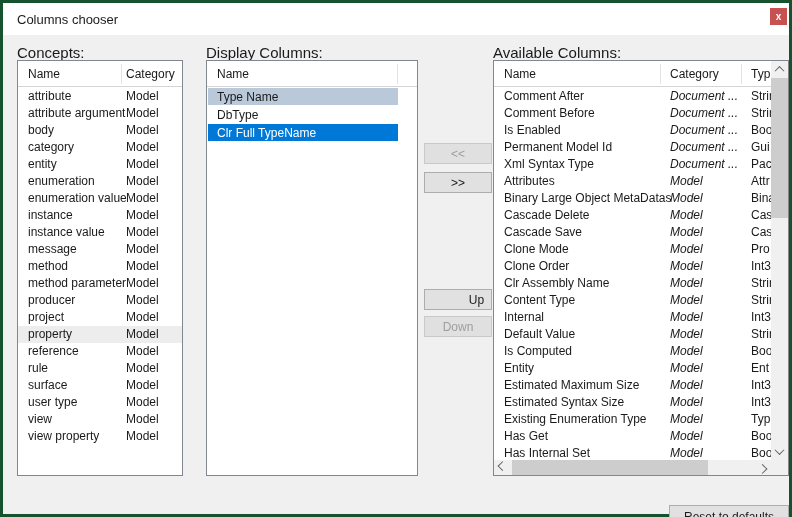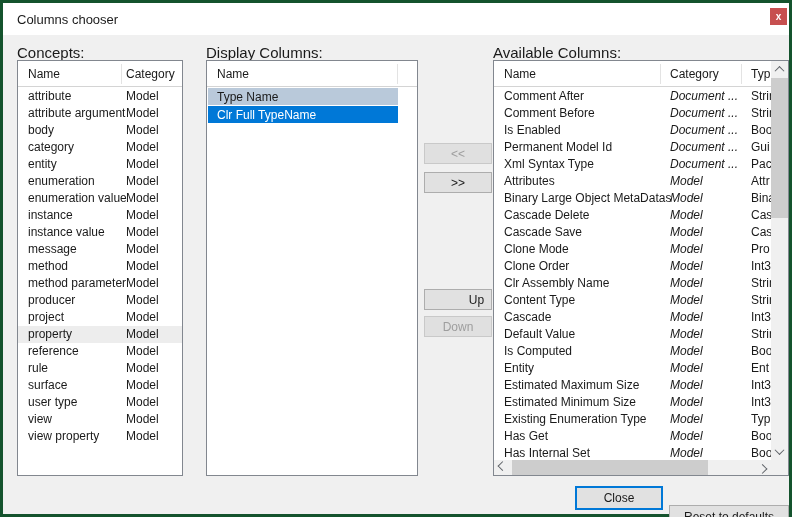--- a/index.html
+++ b/index.html
@@ -191,20 +191,23 @@
   <div class="listbox lb-display">
     <div class="lb-header">
       <span class="hdr-cell" style="left:10px">Name</span>
       <span class="hdr-sep" style="left:190px"></span>
     </div>
     <div class="rows">
         <div class="d-row d-inactive">
           <span class="sel-bg"></span>
           <span class="cell-name">Type Name</span>
         </div>
+        <div class="d-row">
+          <span class="cell-name">DbType</span>
+        </div>
         <div class="d-row d-active">
           <span class="sel-bg"></span>
           <span class="cell-name">Clr Full TypeName</span>
         </div>
       </div>
   </div>
 
   <button class="mid-btn btn-left disabled" disabled="">&lt;&lt;</button>
   <button class="mid-btn btn-right">&gt;&gt;</button>
   <button class="mid-btn btn-up">Up</button>
@@ -278,21 +281,21 @@
           <span class="cell-name">Clr Assembly Name</span>
           <span class="cell-cat">Model</span>
           <span class="cell-type">Strin</span>
         </div>
         <div class="c-row">
           <span class="cell-name">Content Type</span>
           <span class="cell-cat">Model</span>
           <span class="cell-type">Strin</span>
         </div>
         <div class="c-row">
-          <span class="cell-name">Cascade</span>
+          <span class="cell-name">Internal</span>
           <span class="cell-cat">Model</span>
           <span class="cell-type">Int3</span>
         </div>
         <div class="c-row">
           <span class="cell-name">Default Value</span>
           <span class="cell-cat">Model</span>
           <span class="cell-type">Strin</span>
         </div>
         <div class="c-row">
           <span class="cell-name">Is Computed</span>
@@ -303,21 +306,21 @@
           <span class="cell-name">Entity</span>
           <span class="cell-cat">Model</span>
           <span class="cell-type">Ent</span>
         </div>
         <div class="c-row">
           <span class="cell-name">Estimated Maximum Size</span>
           <span class="cell-cat">Model</span>
           <span class="cell-type">Int3</span>
         </div>
         <div class="c-row">
-          <span class="cell-name">Estimated Minimum Size</span>
+          <span class="cell-name">Estimated Syntax Size</span>
           <span class="cell-cat">Model</span>
           <span class="cell-type">Int3</span>
         </div>
         <div class="c-row">
           <span class="cell-name">Existing Enumeration Type</span>
           <span class="cell-cat">Model</span>
           <span class="cell-type">Typ</span>
         </div>
         <div class="c-row">
           <span class="cell-name">Has Get</span>
@@ -345,16 +348,15 @@
           <span class="chev chev-left"></span>
         </div>
       <div class="h-thumb"></div>
       <div class="sb-btn sb-right">
           <span class="chev chev-right"></span>
         </div>
     </div>
     <div class="sb-corner"></div>
   </div>
 
-  <button class="footer-btn btn-close">Close</button>
   <button class="footer-btn btn-reset">Reset to defaults</button>
 
 </div>
 
 </body></html>

